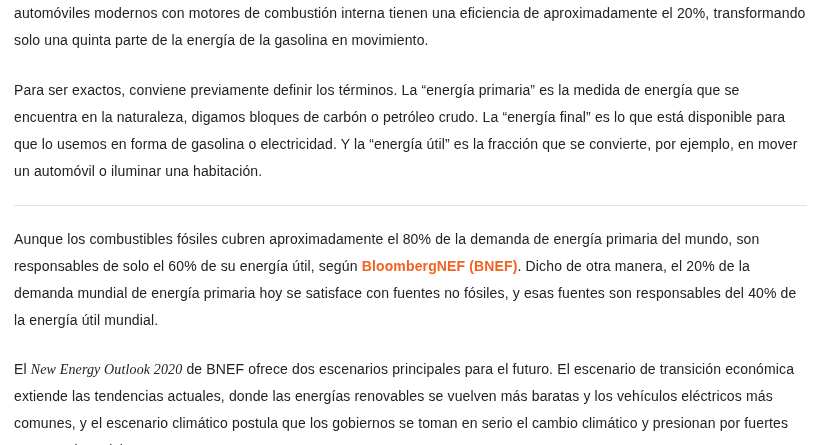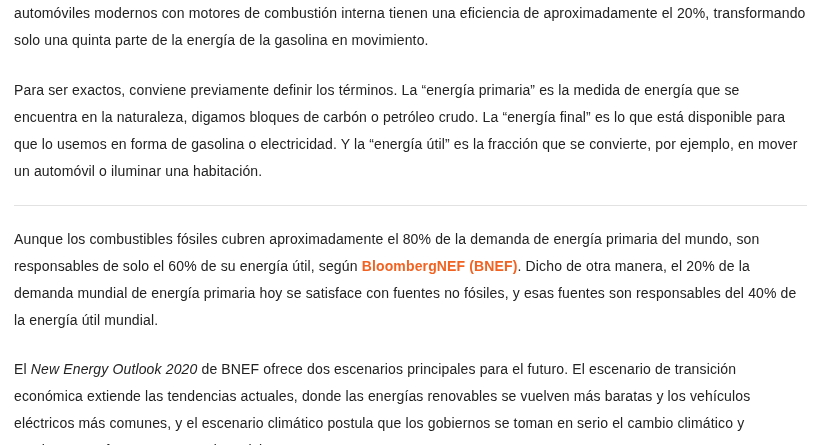--- a/index.html
+++ b/index.html
@@ -42,20 +42,21 @@
     width: 100%;
   }
   .brand-link {
     color: #f26322;
     font-weight: bold;
     text-decoration: none;
     margin-top: 44px;
   }
   .italic {
     font-style: italic;
+    font-family: Liberation Serif, serif;
   }
   .first-line-clip {
     
   }
 </style>
 </head>
 <body>
 
 <div class="article">
 

